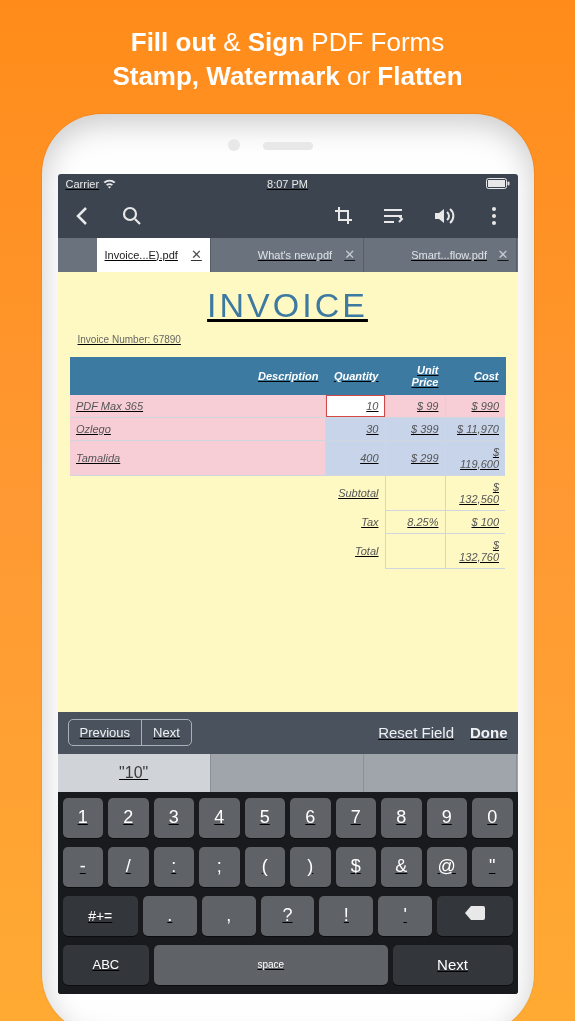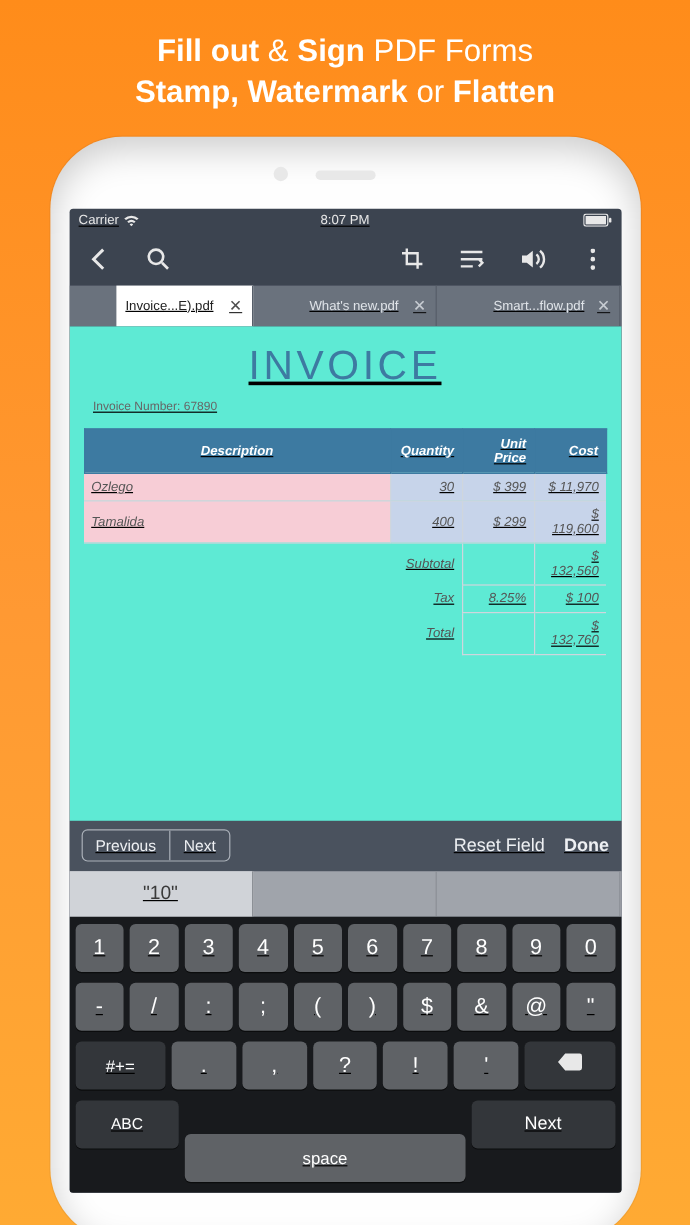--- a/index.html
+++ b/index.html
@@ -94,21 +94,21 @@
   justify-content: space-between;
   padding: 0 8px;
   border-right: 1px solid #565e69;
   color: #dfe3e8;
   margin-left: 39px;
 }
 .tab.active { background: #fff; color: #222; }
 .tab-close { font-size: 13px; opacity: 0.8; }
 .content {
   flex: 1;
-  background: #5eead4;
+  background: #fef9c3;
   overflow: hidden;
   position: relative;
 }
 .doc-title {
   color: #3d7aa1;
   font-size: 34px;
   letter-spacing: 3px;
   text-align: center;
   margin: 14px 0 8px;
   font-weight: 400;
@@ -124,21 +124,21 @@
   width: calc(100% - 24px);
   margin: 0 auto;
   border-collapse: collapse;
   font-size: 11px;
 }
 .invoice-table th {
   background: #3d7aa1;
   color: #fff;
   font-weight: 600;
   font-style: italic;
-  text-align: center;
+  text-align: right;
   padding: 6px 6px;
   border: 1px solid #3d7aa1;
 }
 .invoice-table th:nth-child(2), .invoice-table th:nth-child(3), .invoice-table th:nth-child(4) { text-align: right; width: 60px; border-left: 1px solid #5a94ba; }
 .invoice-table td {
   padding: 5px 6px;
   border-bottom: 1px solid #cfd6dd;
   font-style: italic;
   color: #555;
 }
@@ -199,21 +199,21 @@
   border-radius: 5px;
   display: flex;
   align-items: center;
   justify-content: center;
   color: #fff;
   font-size: 18px;
   box-shadow: 0 1px 0 #0b0c0d;
 }
 .key.dark { background: #33363a; }
 .key.wide { flex: 1.4; }
-.key.space { flex: 3.5; font-size: 14px; margin-top: 28px; }
+.key.space { flex: 3.5; font-size: 10px; }
 .key.next { flex: 1.8; font-size: 15px; }
 .key.abc { flex: 1.3; font-size: 13px; }
 .key.bksp svg { width: 22px; height: 16px; }
 </style>
 </head>
 <body>
 
 <div class="promo-text">
   <div>
     <b>Fill out</b>
@@ -313,20 +313,26 @@
     <table class="invoice-table">
       <thead>
         <tr>
           <th>Description</th>
           <th>Quantity</th>
           <th>Unit Price</th>
           <th>Cost</th>
         </tr>
       </thead>
       <tbody>
+        <tr class="row1">
+          <td>PDF Max 365</td>
+          <td>10</td>
+          <td>$ 99</td>
+          <td>$ 990</td>
+        </tr>
         <tr class="row2">
           <td>Ozlego</td>
           <td>30</td>
           <td>$ 399</td>
           <td>$ 11,970</td>
         </tr>
         <tr class="row3">
           <td>Tamalida</td>
           <td>400</td>
           <td>$ 299</td>

